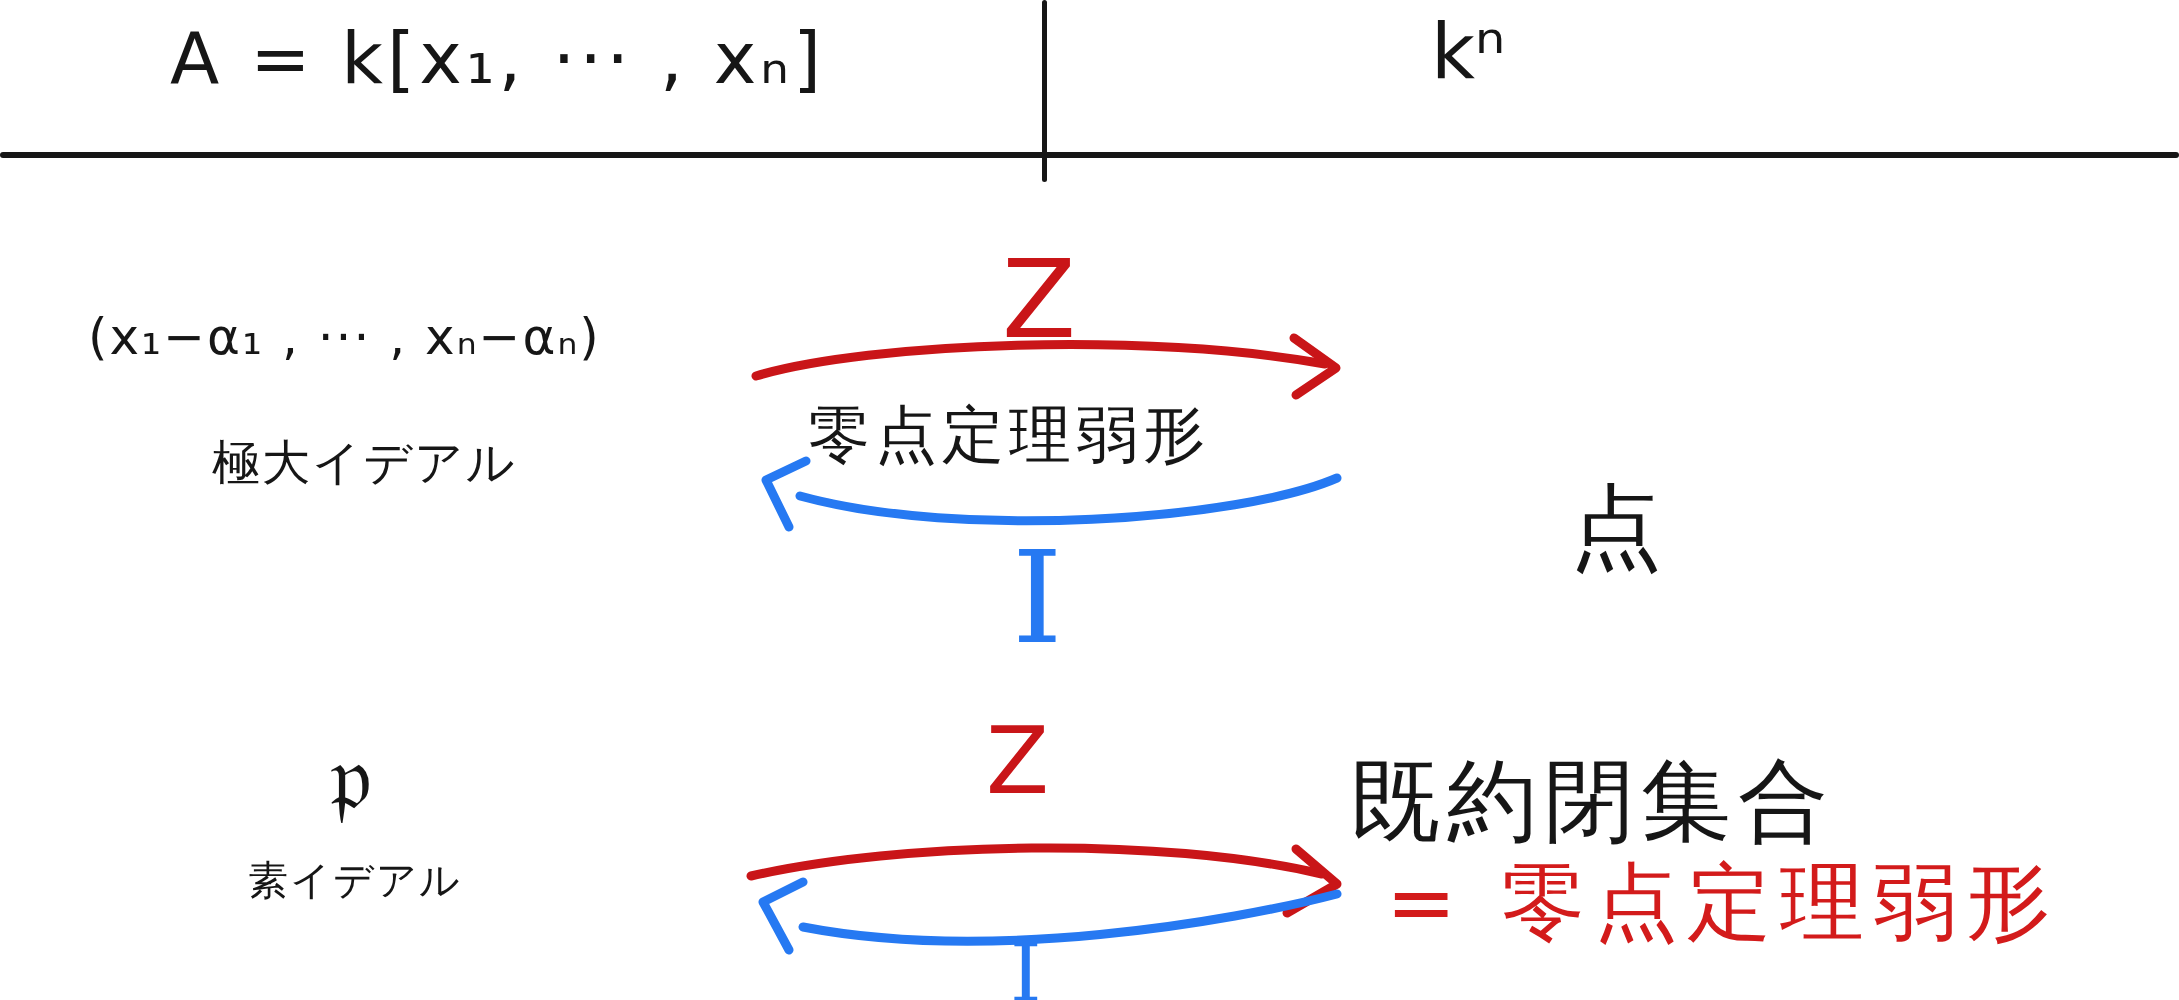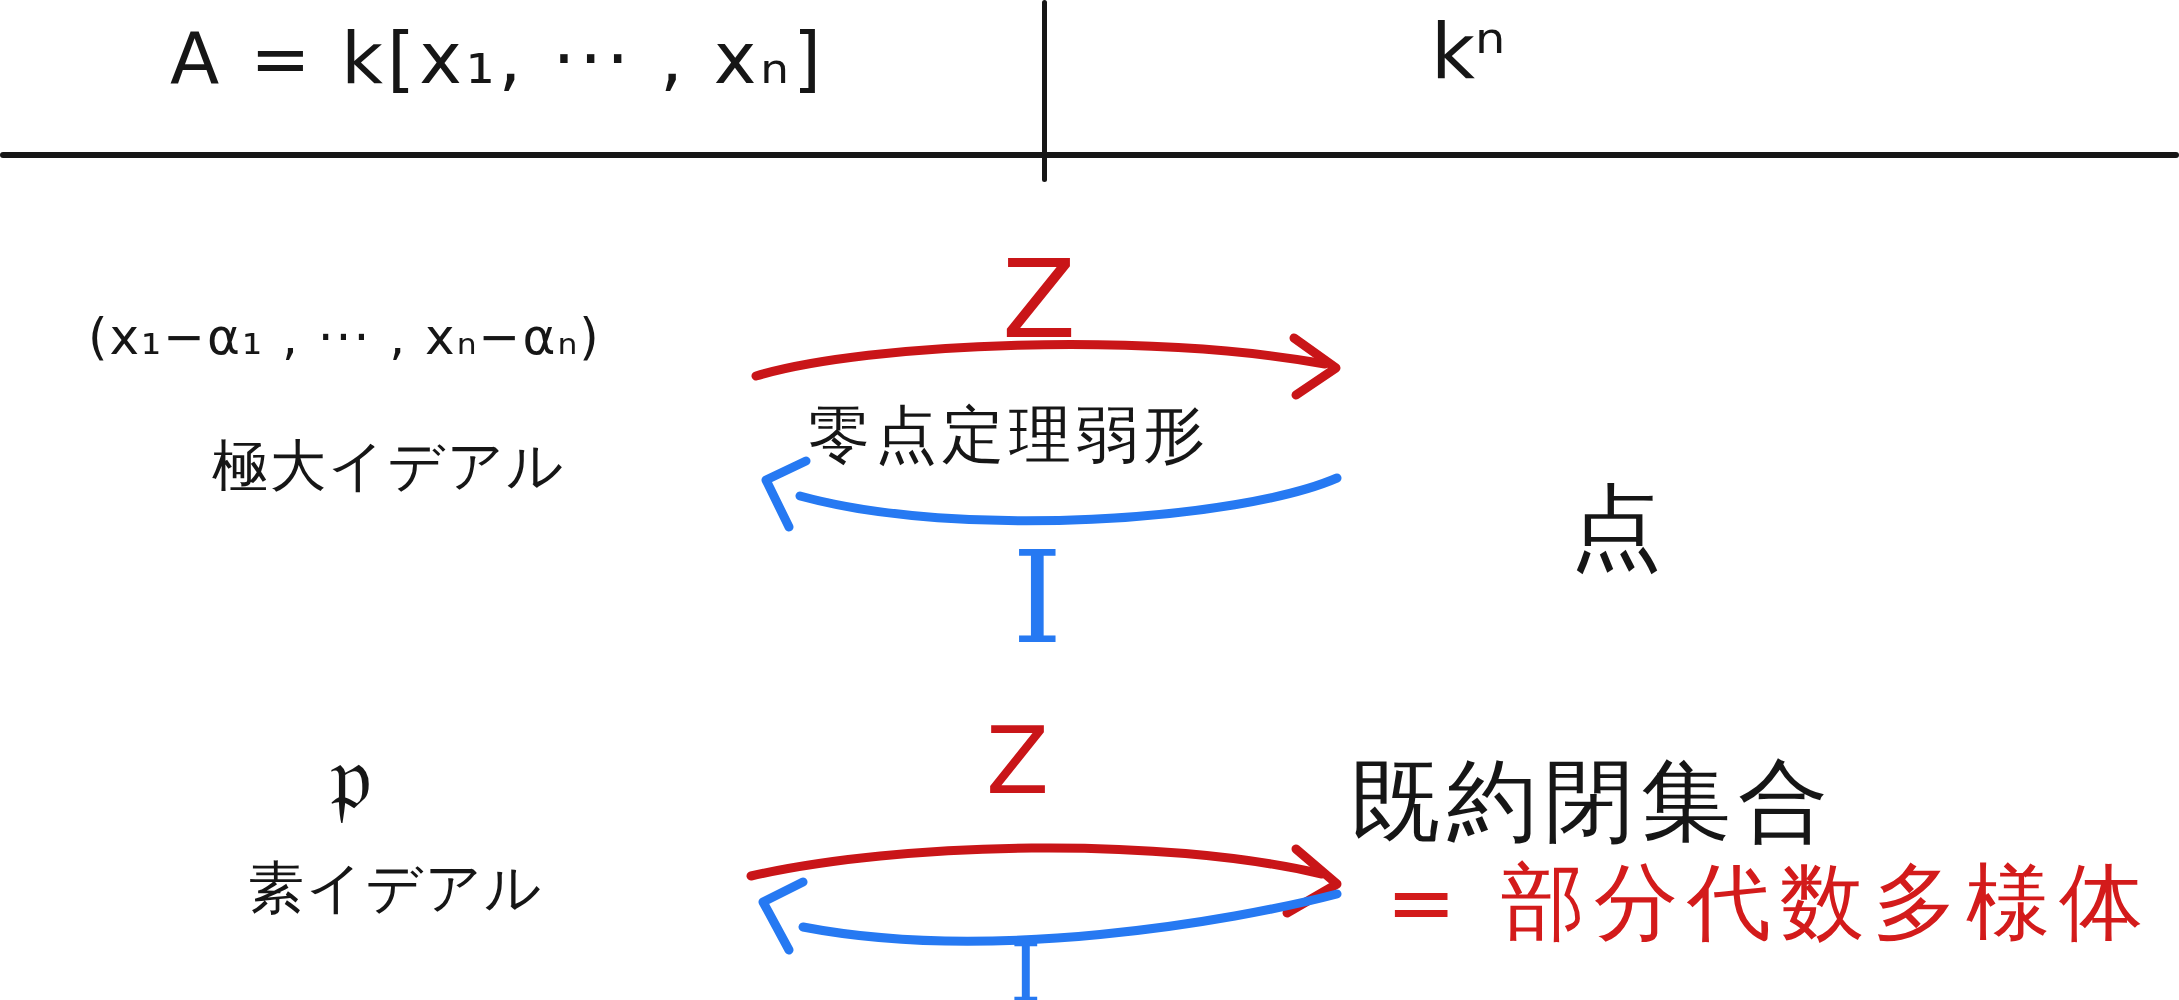--- a/index.html
+++ b/index.html
@@ -23,30 +23,30 @@
   
   .rule-h{position:absolute;left:0;top:152px;width:2179px;height:6px;background:var(--ink);border-radius:3px;}
   .rule-v{position:absolute;left:1042px;top:0;width:5px;height:182px;background:var(--ink);border-radius:3px;}
 
   
   .hdr-left{left:122px;top:22px;font-size:72px;letter-spacing:4px;margin-left:48px;}
   .hdr-right{left:1431px;top:14px;font-size:76px;}
 
   
   .r1-left-main{left:88px;top:312px;font-size:50px;letter-spacing:2px;}
-  .r1-left-cap{left:212px;top:438px;font-size:56px;letter-spacing:2px;}
+  .r1-left-cap{left:212px;top:438px;font-size:48px;letter-spacing:2px;}
   .r1-right-main{left:1360px;top:322px;font-size:62px;letter-spacing:4px;}
   .r1-right-cap{left:1570px;top:482px;font-size:92px;}
   .r1-note{left:808px;top:404px;font-size:62px;letter-spacing:5px;}
   .r1-z{left:1002px;top:246px;font-size:108px;color:var(--red);}
   .r1-i{left:1012px;top:534px;font-size:128px;color:var(--blue);font-family:"DejaVu Serif","Liberation Serif",serif;}
 
   
   .r2-left-main{left:330px;top:732px;font-size:92px;}
-  .r2-left-cap{left:248px;top:860px;font-size:56px;letter-spacing:2px;text-align:right;}
+  .r2-left-cap{left:248px;top:860px;font-size:40px;letter-spacing:2px;text-align:right;}
   .r2-right-main{left:1350px;top:756px;font-size:90px;letter-spacing:7px;}
   .r2-right-cap{left:1386px;top:860px;font-size:84px;letter-spacing:9px;color:var(--red-annotation);}
   .r2-z{left:986px;top:716px;font-size:92px;color:var(--red);}
   .r2-i{left:1010px;top:934px;font-size:80px;color:var(--blue);font-family:"DejaVu Serif","Liberation Serif",serif;}
 
   
   svg.arrows{position:absolute;left:0;top:0;width:2179px;height:1000px;}
   .stroke-red{stroke:var(--red);}
   .stroke-blue{stroke:var(--blue);}
   svg.arrows path{fill:none;stroke-width:9;stroke-linecap:round;stroke-linejoin:round;}
@@ -82,15 +82,15 @@
   <div class="txt r1-z">Z</div>
   <div class="txt r1-note">零点定理弱形</div>
   <div class="txt r1-i">I</div>
   <div class="txt r1-right-cap">点</div>
 
   <div class="txt r2-left-main">𝔭</div>
   <div class="txt r2-left-cap">素イデアル</div>
   <div class="txt r2-z">Z</div>
   <div class="txt r2-i">I</div>
   <div class="txt r2-right-main">既約閉集合</div>
-  <div class="txt r2-right-cap">= 部分代数多様体</div>
+  <div class="txt r2-right-cap">= 零点定理弱形</div>
 
 </div>
 
 </body></html>

